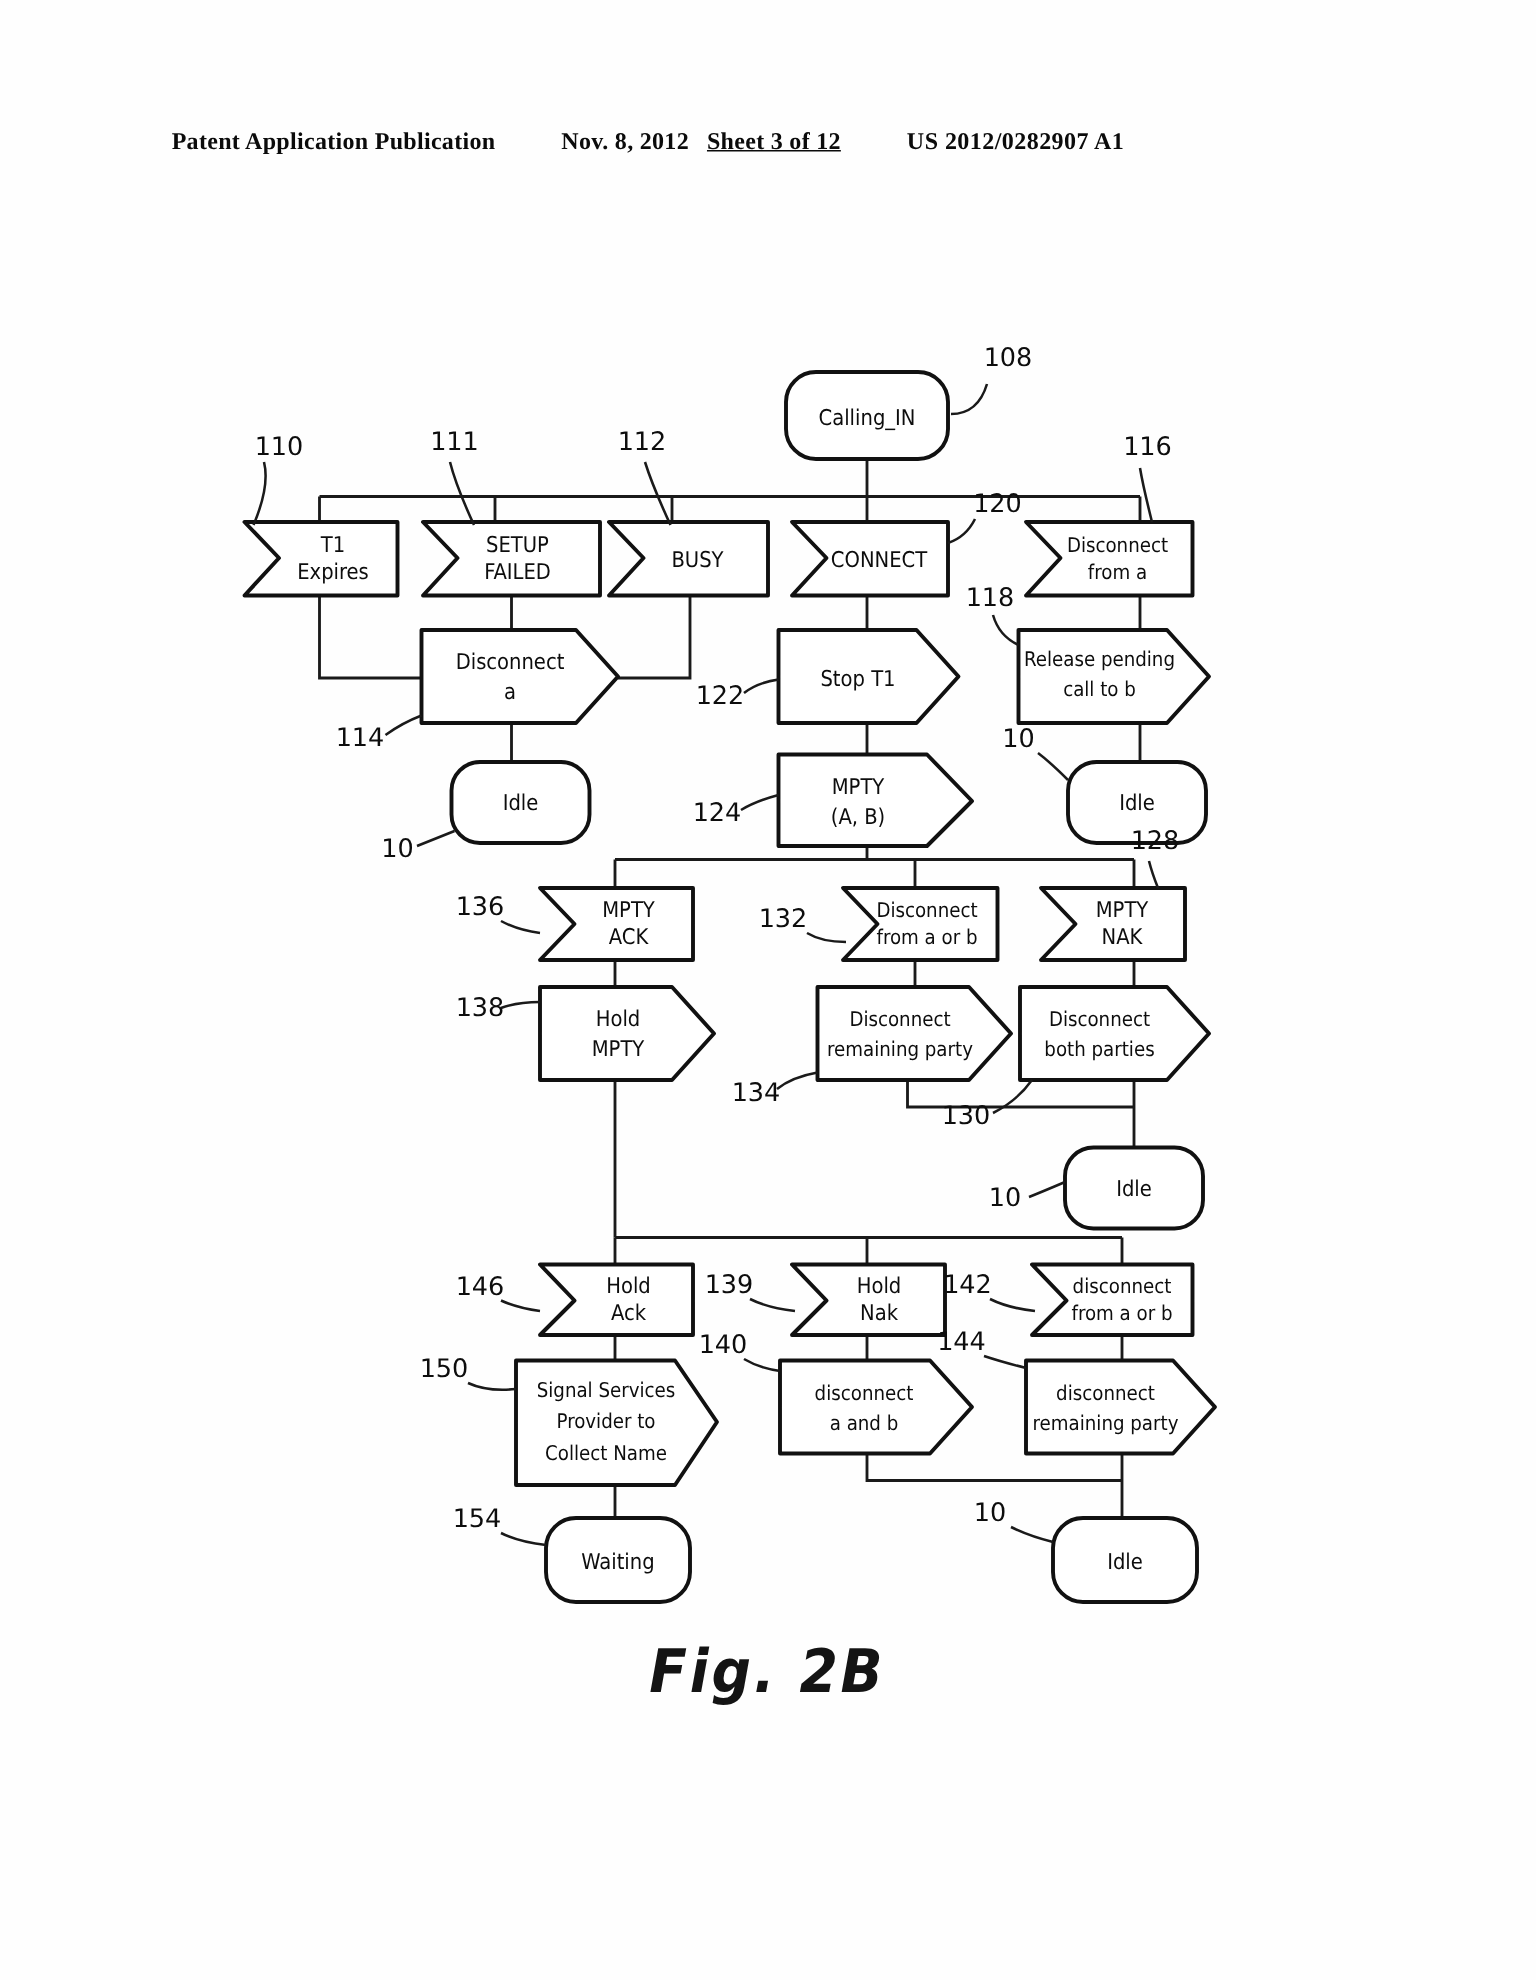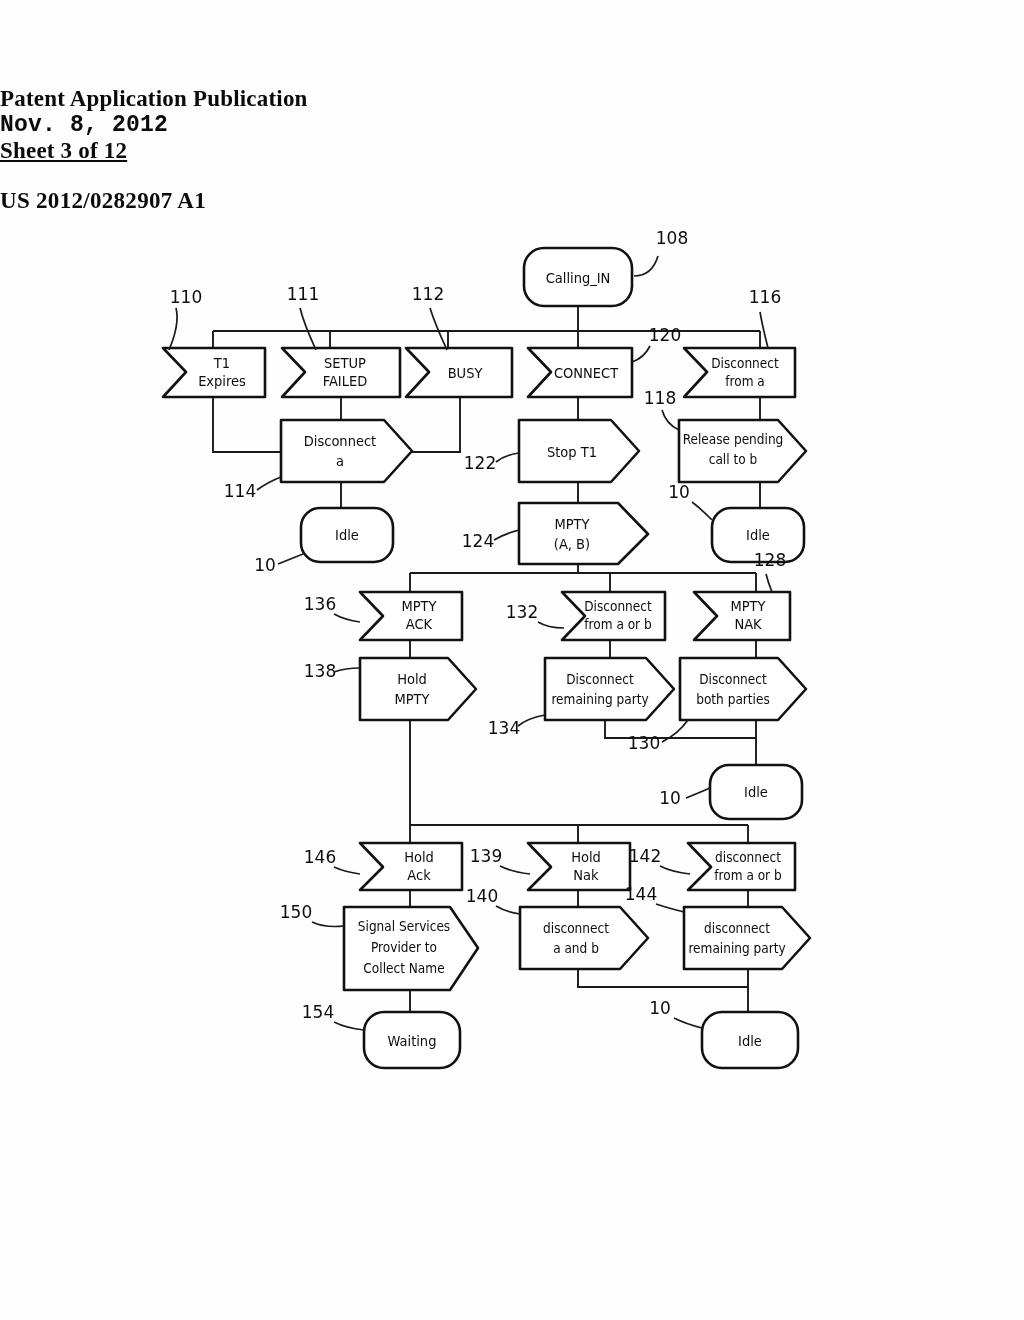--- a/index.html
+++ b/index.html
@@ -23,29 +23,28 @@
   .header {
     position: absolute;
     top: 86px;
     left: 0;
     width: 864px;
     display: flex;
     justify-content: center;
     align-items: baseline;
     font-family: "Liberation Serif", serif;
     font-weight: bold;
-    font-size: 23px;
+    font-size: 16px;
     color: #0b0b0b;
     letter-spacing: 0.2px;
-    flex-direction: column;
   }
   .header .h-pub { margin-right: 44px; }
-  .header .h-date { margin-right: 12px; font-family: Liberation Mono, monospace; }
+  .header .h-date { margin-right: 12px; }
   .header .h-sheet { margin-right: 44px; text-decoration: underline; }
-  .header .h-num { letter-spacing: 0.3px; margin-top: 24px; }
+  .header .h-num { letter-spacing: 0.3px; }
   .figure-wrap {
     position: absolute;
     left: 0;
     top: 190px;
     width: 1024px;
     height: 1000px;
   }
   svg.diagram {
     display: block;
     width: 1024px;
@@ -413,14 +412,17 @@
         <text class="nodetext" x="750" y="856">Idle</text>
       </g>
       <g>
         <path class="lead" d="M 702 838 Q 686 834 674 828"></path>
         <text class="reftext" x="660" y="824">10</text>
       </g>
 
     </svg>
   </div>
 
+  <div class="cap">
+    <span>Fig. 2B</span>
+  </div>
 
 </div>
 
 </body></html>

